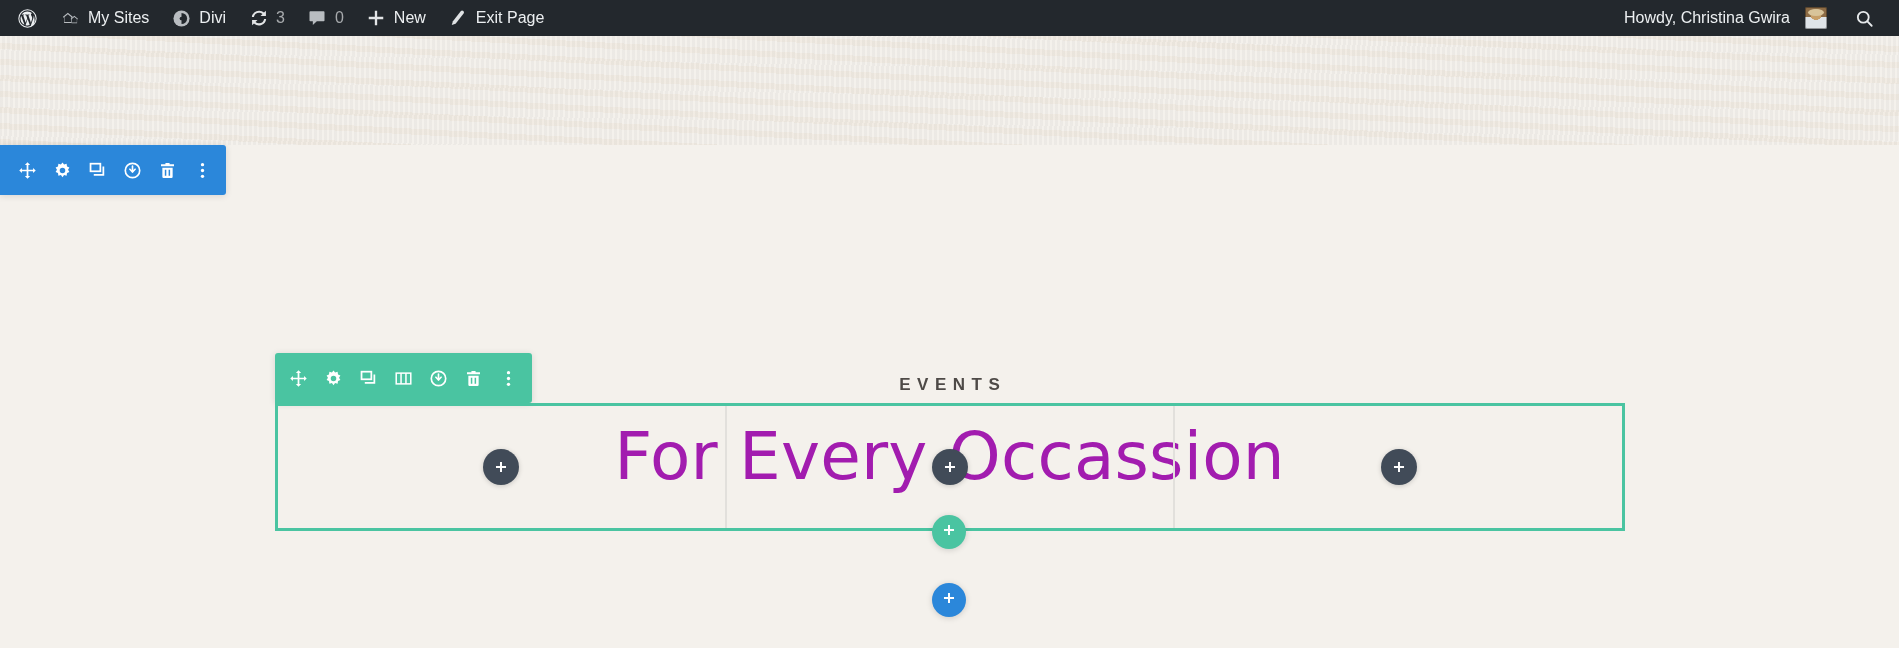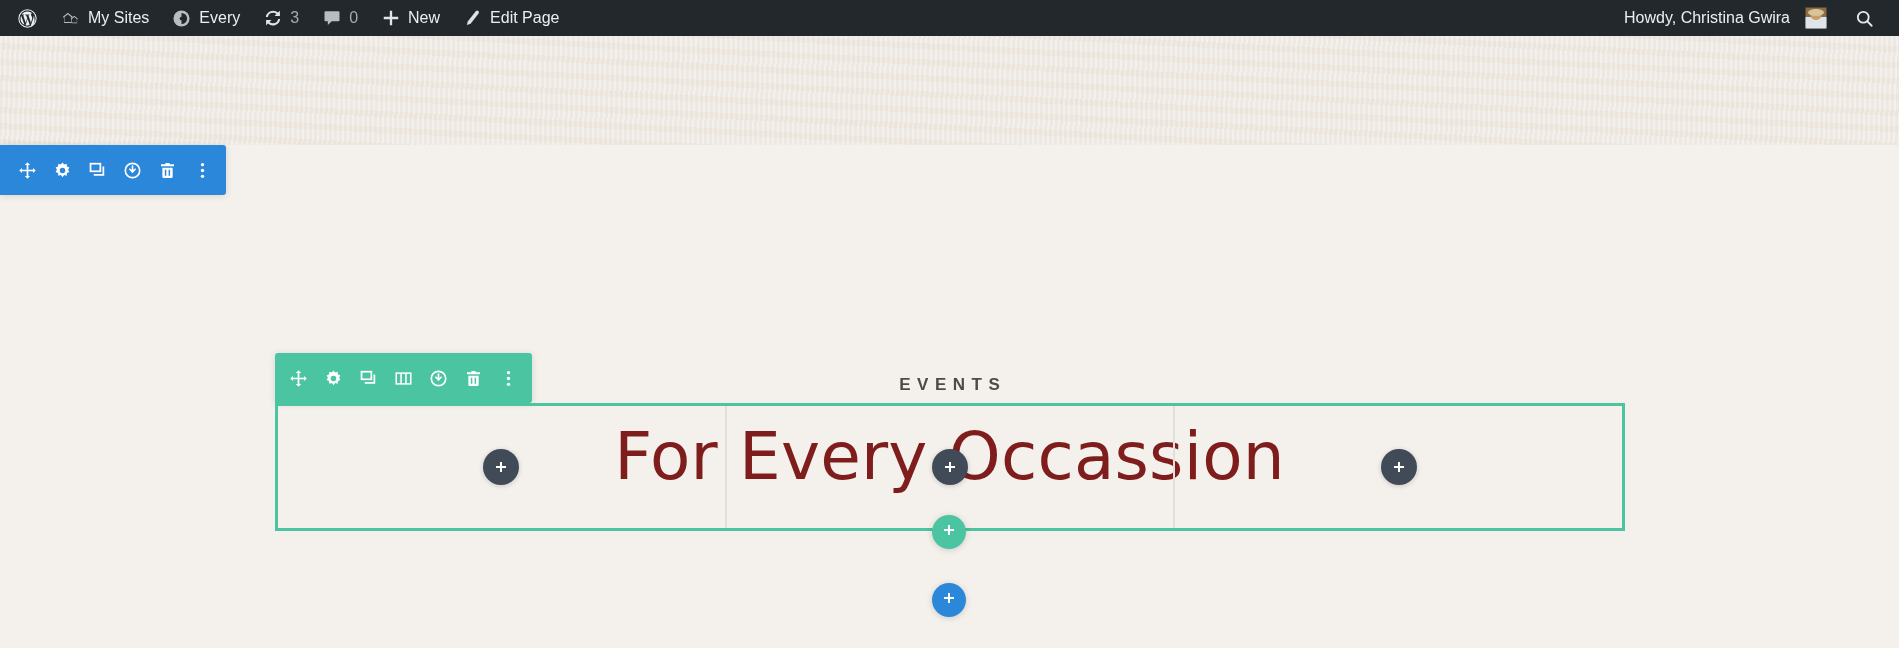--- a/index.html
+++ b/index.html
@@ -191,21 +191,21 @@
     color: #4e4a47;
     text-indent: 6.5px;
   }
   #main-heading {
     position: absolute;
     top: 272px; left: 0; width: 1899px;
     text-align: center;
     font-size: 66px;
     font-weight: 500;
     letter-spacing: 0.2px;
-    color: #7f1d1d;
+    color: #a21caf;
     line-height: 1.2;
     font-family: "DejaVu Sans", sans-serif;
   }
 </style>
 </head>
 <body>
 
 <div id="wpadminbar">
   <div class="ab-left">
 
@@ -228,21 +228,21 @@
     </div>
 
     <div class="ab-item">
       <span class="ab-icon">
         <svg width="21" height="21" viewBox="0 0 24 24">
           <circle cx="12" cy="12" r="9.2" fill="#b9bdc1"></circle>
           <path d="M12 5.6a6.4 6.4 0 0 1 0 12.8z" fill="#23282d"></path>
           <circle cx="12" cy="12" r="2.1" fill="#23282d"></circle>
         </svg>
       </span>
-      <span class="lbl">Every</span>
+      <span class="lbl">Divi</span>
     </div>
 
     <div class="ab-item">
       <span class="ab-icon">
         <svg width="20" height="20" viewBox="0 0 24 24" fill="#e3e5e7">
           <path d="M12 3.3a8.7 8.7 0 0 0-8.6 7.5h2.4A6.3 6.3 0 0 1 12 5.7c1.6 0 3.1.6 4.2 1.6l-2.4 2.4h6.5V3.2l-2.3 2.3A8.66 8.66 0 0 0 12 3.3zm6.2 9.9A6.3 6.3 0 0 1 12 18.3a6.2 6.2 0 0 1-4.2-1.6l2.4-2.4H3.7v6.5L6 18.5a8.66 8.66 0 0 0 14.6-5.3h-2.4z"></path>
         </svg>
       </span>
       <span class="cnt">3</span>
     </div>
@@ -264,21 +264,21 @@
       </span>
       <span class="lbl">New</span>
     </div>
 
     <div class="ab-item">
       <span class="ab-icon">
         <svg width="20" height="20" viewBox="0 0 24 24" fill="#dfe2e4">
           <path d="M18.4 3.6a2.3 2.3 0 0 1 .3 3.1L9.1 18.9l-4.6 1.6 1.4-4.7L15.5 3.5a2.3 2.3 0 0 1 2.9.1z"></path>
         </svg>
       </span>
-      <span class="lbl">Edit Page</span>
+      <span class="lbl">Exit Page</span>
     </div>
 
 
   </div>
 
   <div class="ab-right">
     <div class="ab-item">
       <span class="lbl">Howdy, Christina Gwira</span>
       <span class="avatar"></span>
     </div>

